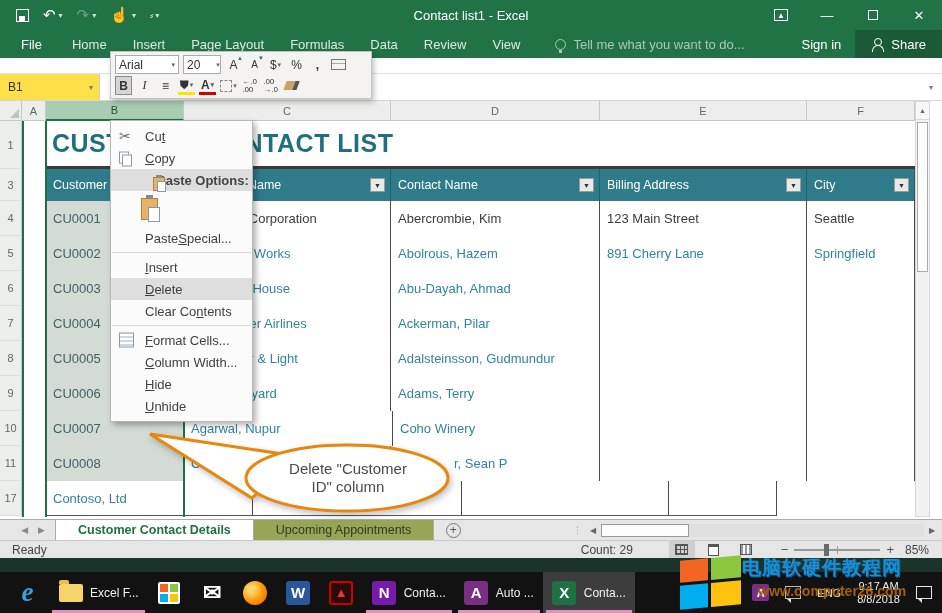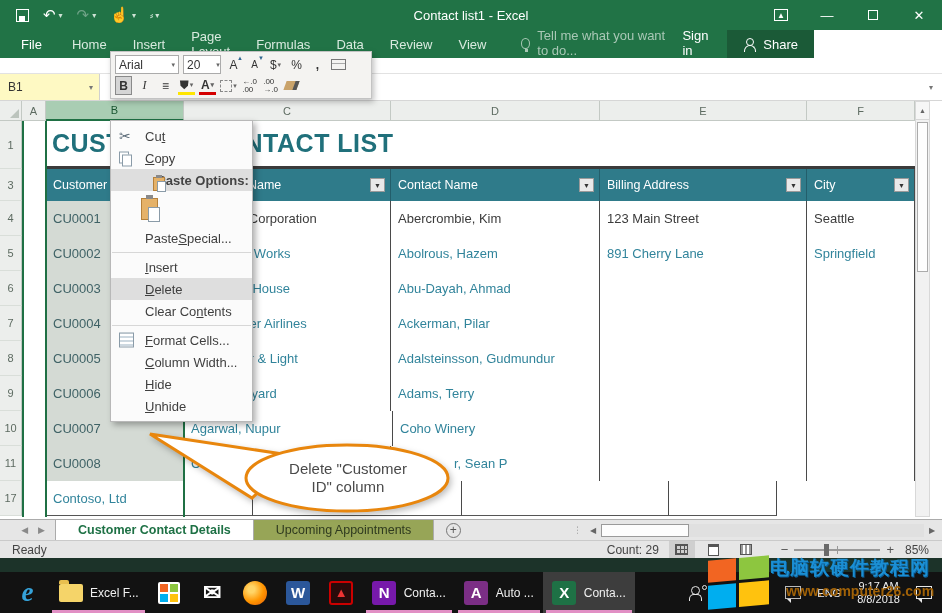--- a/index.html
+++ b/index.html
@@ -18,39 +18,39 @@
   .floppy { width:13px; height:13px; border:1.5px solid #fff; position:relative; }
   .floppy::after { content:""; position:absolute; left:2px; bottom:0; width:6px; height:5px; background:#fff; }
   .qat-sep { color:#cfe3d6; font-size:10px; letter-spacing:-1px; }
   .win-title { position:absolute; left:0; right:0; text-align:center; font-size:13px; color:#fff; pointer-events:none; }
   .win-controls { margin-left:auto; display:flex; align-items:center; height:30px; }
   .win-btn { width:46px; height:30px; display:flex; align-items:center; justify-content:center; font-size:13px; color:#fff; }
   .ribbon-disp { width:14px; height:12px; border:1px solid #fff; display:flex; align-items:center; justify-content:center; font-size:8px; }
   .maxi { width:10px; height:10px; border:1.5px solid #fff; }
 
   
-  .ribbon-tabs { position:absolute; left:0; top:30px; width:814px; height:28px; background:#217346;
-                 display:flex; align-items:flex-end; font-size:13px; color:#d9eadf; }
+  .ribbon-tabs { position:absolute; left:0; top:30px; width:942px; height:28px; background:#217346;
+                 display:flex; align-items:center; font-size:13px; color:#d9eadf; }
   .rtab { padding:0 13px; height:28px; display:flex; align-items:center; cursor:default; }
   .rtab.file { color:#fff; margin-left:4px; padding:0 17px; }
   .tellme { display:flex; align-items:center; gap:7px; margin-left:22px; color:#a9c8b6; }
   .bulb { width:11px; height:11px; border:1.5px solid #a9c8b6; border-radius:50%; position:relative; }
   .bulb::after { content:""; position:absolute; left:3px; top:10px; width:3px; height:3px; background:#a9c8b6; }
   .signin { margin-left:auto; padding:0 14px; color:#fff; }
   .share { background:#1b5a37; height:28px; display:flex; align-items:center; gap:7px; padding:0 16px; color:#fff; }
   .person-ico { width:13px; height:13px; position:relative; }
   .person-ico::before { content:""; position:absolute; left:3px; top:0; width:6px; height:6px; border:1.5px solid #fff; border-radius:50%; }
   .person-ico::after { content:""; position:absolute; left:1px; top:7px; width:10px; height:6px; border:1.5px solid #fff; border-bottom:none; border-radius:6px 6px 0 0; }
 
   .ribbon-strip { position:absolute; left:0; top:58px; width:942px; height:16px; background:#fff; border-bottom:1px solid #e2e2e2; }
 
   
   .formula-row { position:absolute; left:0; top:74px; width:942px; height:27px; background:#f1f1f0;
                  border-bottom:1px solid #d6d6d6; display:flex; align-items:stretch; }
-  .namebox { width:100px; background:#fef9c3; border-right:1px solid #d0d0d0; display:flex; align-items:center;
+  .namebox { width:100px; background:#fde047; border-right:1px solid #d0d0d0; display:flex; align-items:center;
              font-size:12px; color:#333; padding-left:8px; }
   .namebox .dd { margin-left:auto; font-size:8px; color:#777; padding-right:6px; }
   .fx-bar { flex:1; background:#fff; }
   .fbar-dd { width:22px; display:flex; align-items:center; justify-content:center; font-size:8px; color:#777; background:#fff; }
 
   
   .grid { position:absolute; left:0; top:101px; width:942px; height:418px; background:#fff; }
   .col-headers { position:absolute; left:0; top:0; height:20px; display:flex; }
   .corner { width:22px; height:20px; background:#eceeec; border-right:1px solid #c3c9c4; border-bottom:1px solid #c3c9c4; position:relative; }
   .corner::after { content:""; position:absolute; right:2px; bottom:2px; border-left:9px solid transparent; border-bottom:9px solid #bcc4bd; }
@@ -152,21 +152,21 @@
   .hscroll { width:355px; display:flex; align-items:center; background:#e6e6e6; margin:0 2px; }
   .hs-btn { width:16px; font-size:8px; color:#666; text-align:center; }
   .hs-track { flex:1; height:13px; background:#e0e0e0; position:relative; }
   .hs-thumb { position:absolute; left:0; top:0; width:88px; height:13px; background:#fdfdfd; border:1px solid #9a9a9a; }
 
   
   .statusbar { position:absolute; left:0; top:540px; width:942px; height:18px; background:#e6e6e6;
                border-top:1px solid #cacaca; display:flex; align-items:center; font-size:12px; color:#444; }
   .sb-ready { padding-left:12px; }
   .sb-right { margin-left:auto; display:flex; align-items:center; gap:6px; padding-right:8px; }
-  .sb-count { margin-right:4px; }
+  .sb-count { margin-right:30px; }
   .vb { width:26px; height:18px; display:flex; align-items:center; justify-content:center; }
   .vb.pressed { background:#cfcfcf; }
   .vb-grid { width:13px; height:11px; border:1px solid #555;
              background-image:linear-gradient(#555 1px,transparent 1px),linear-gradient(90deg,#555 1px,transparent 1px);
              background-size:100% 4px,4px 100%; }
   .vb-page { width:11px; height:12px; border:1px solid #555; border-top:3px solid #555; background:#fff; }
   .vb-break { width:12px; height:11px; border:1px solid #555; background:#fff;
               background-image:linear-gradient(90deg,#999 2px,transparent 2px); background-size:4px 100%; }
   .zoom-ctl { display:flex; align-items:center; gap:6px; margin-left:16px; }
   .z-minus,.z-plus { font-size:13px; color:#555; }
@@ -204,21 +204,21 @@
   .ppl::before { content:""; position:absolute; left:2px; top:1px; width:7px; height:7px; border:1.5px solid #e8e8e8; border-radius:50%; }
   .ppl::after { content:""; position:absolute; left:0; top:9px; width:11px; height:6px; border:1.5px solid #e8e8e8; border-bottom:none; border-radius:5px 5px 0 0; }
   .ppl .mini { position:absolute; right:0; top:0; width:5px; height:5px; border:1px solid #e8e8e8; border-radius:50%; }
   .sq-mini { width:17px; height:17px; border-radius:2px; font-size:11px; display:flex; align-items:center; justify-content:center; color:#fff; font-weight:bold; }
   .lang { font-size:11px; }
   .clock { text-align:center; font-size:11px; line-height:13px; }
   .action-ico { width:16px; height:13px; border:1.5px solid #e8e8e8; position:relative; }
   .action-ico::after { content:""; position:absolute; left:1px; bottom:-5px; border-left:4px solid transparent; border-top:4px solid #e8e8e8; }
 
   
-  .watermark { position:absolute; left:700px; top:553px; width:242px; height:60px; z-index:60; pointer-events:none; }
+  .watermark { position:absolute; left:672px; top:553px; width:242px; height:60px; z-index:60; pointer-events:none; }
   .wm-flag { position:absolute; left:8px; top:5px; display:grid; grid-template-columns:28px 30px; grid-template-rows:22px 24px; gap:3px; transform:skewY(-5deg); }
   .wm-flag span:nth-child(1){background:#f26522}.wm-flag span:nth-child(2){background:#8dc63f}
   .wm-flag span:nth-child(3){background:#00aeef}.wm-flag span:nth-child(4){background:#ffc20e}
   .wm-cn { position:absolute; left:70px; top:2px; width:172px; font-size:19px; font-weight:bold; color:#1b8fd4;
            text-shadow:1px 1px 0 #0c5e97; letter-spacing:1px; white-space:nowrap; }
   .wm-url { position:absolute; left:86px; top:30px; font-size:14px; font-weight:bold; color:#a16207; white-space:nowrap; }
 </style>
 </head>
 <body>
 

